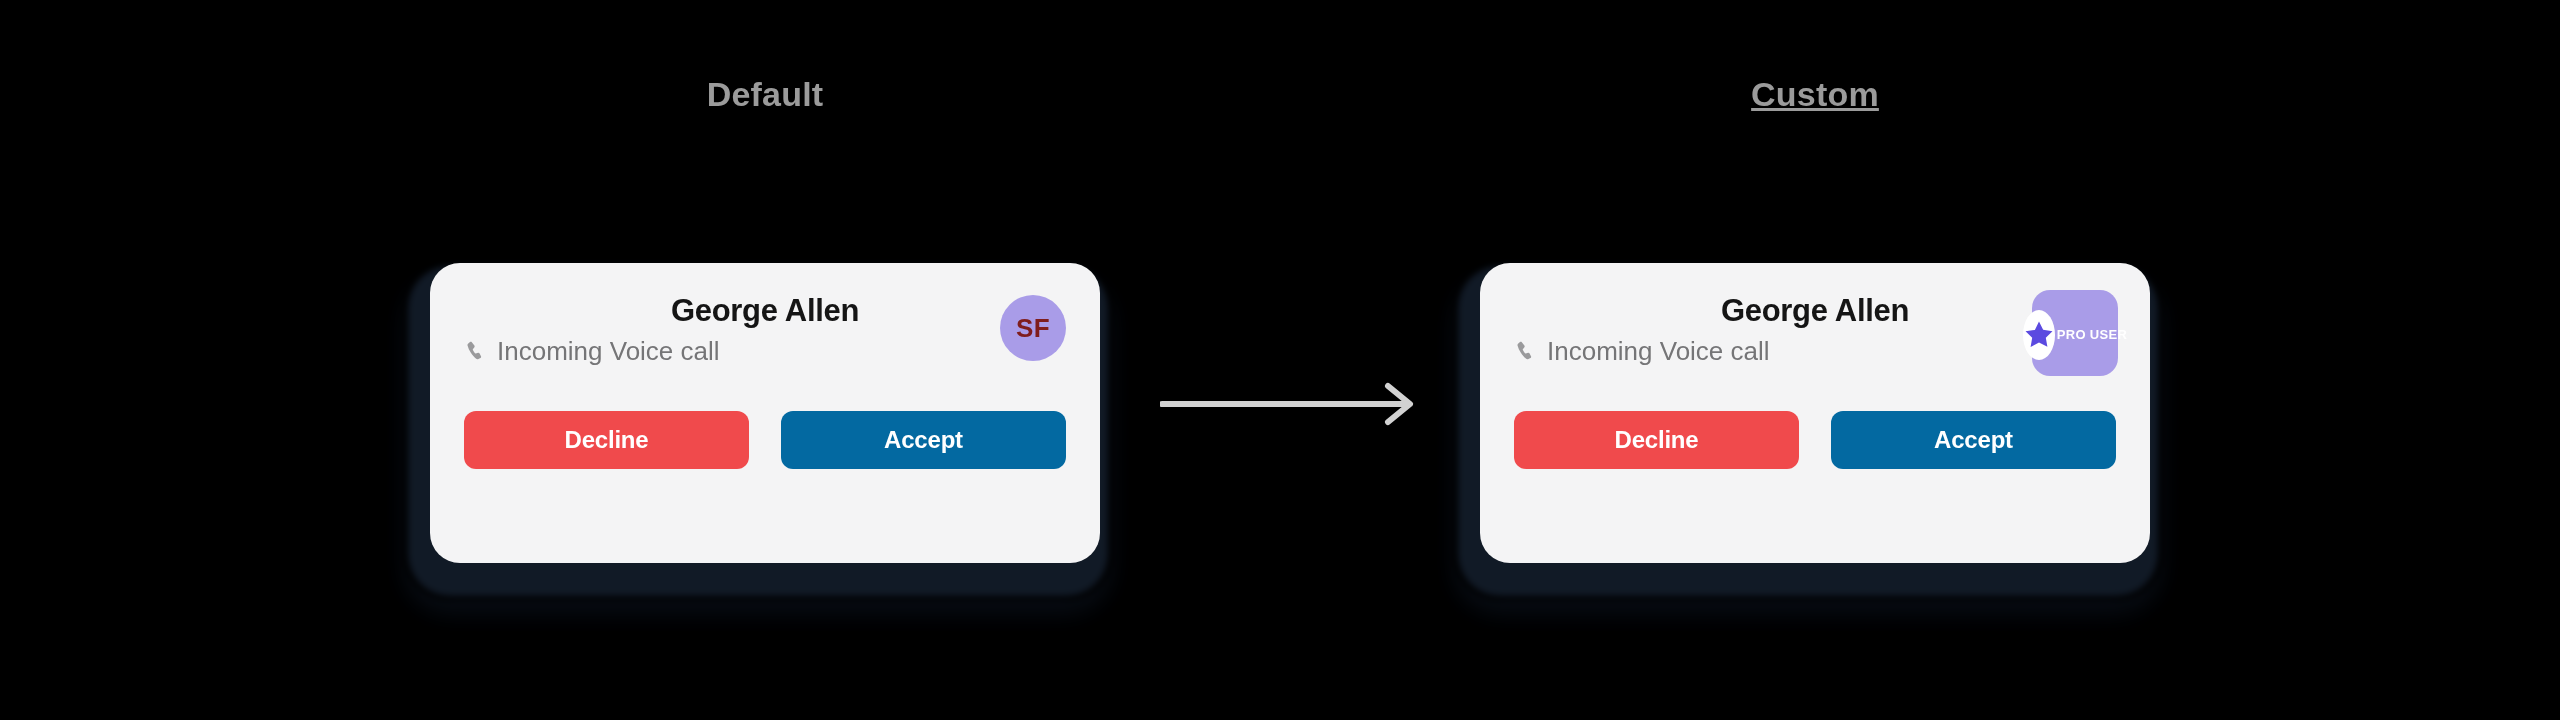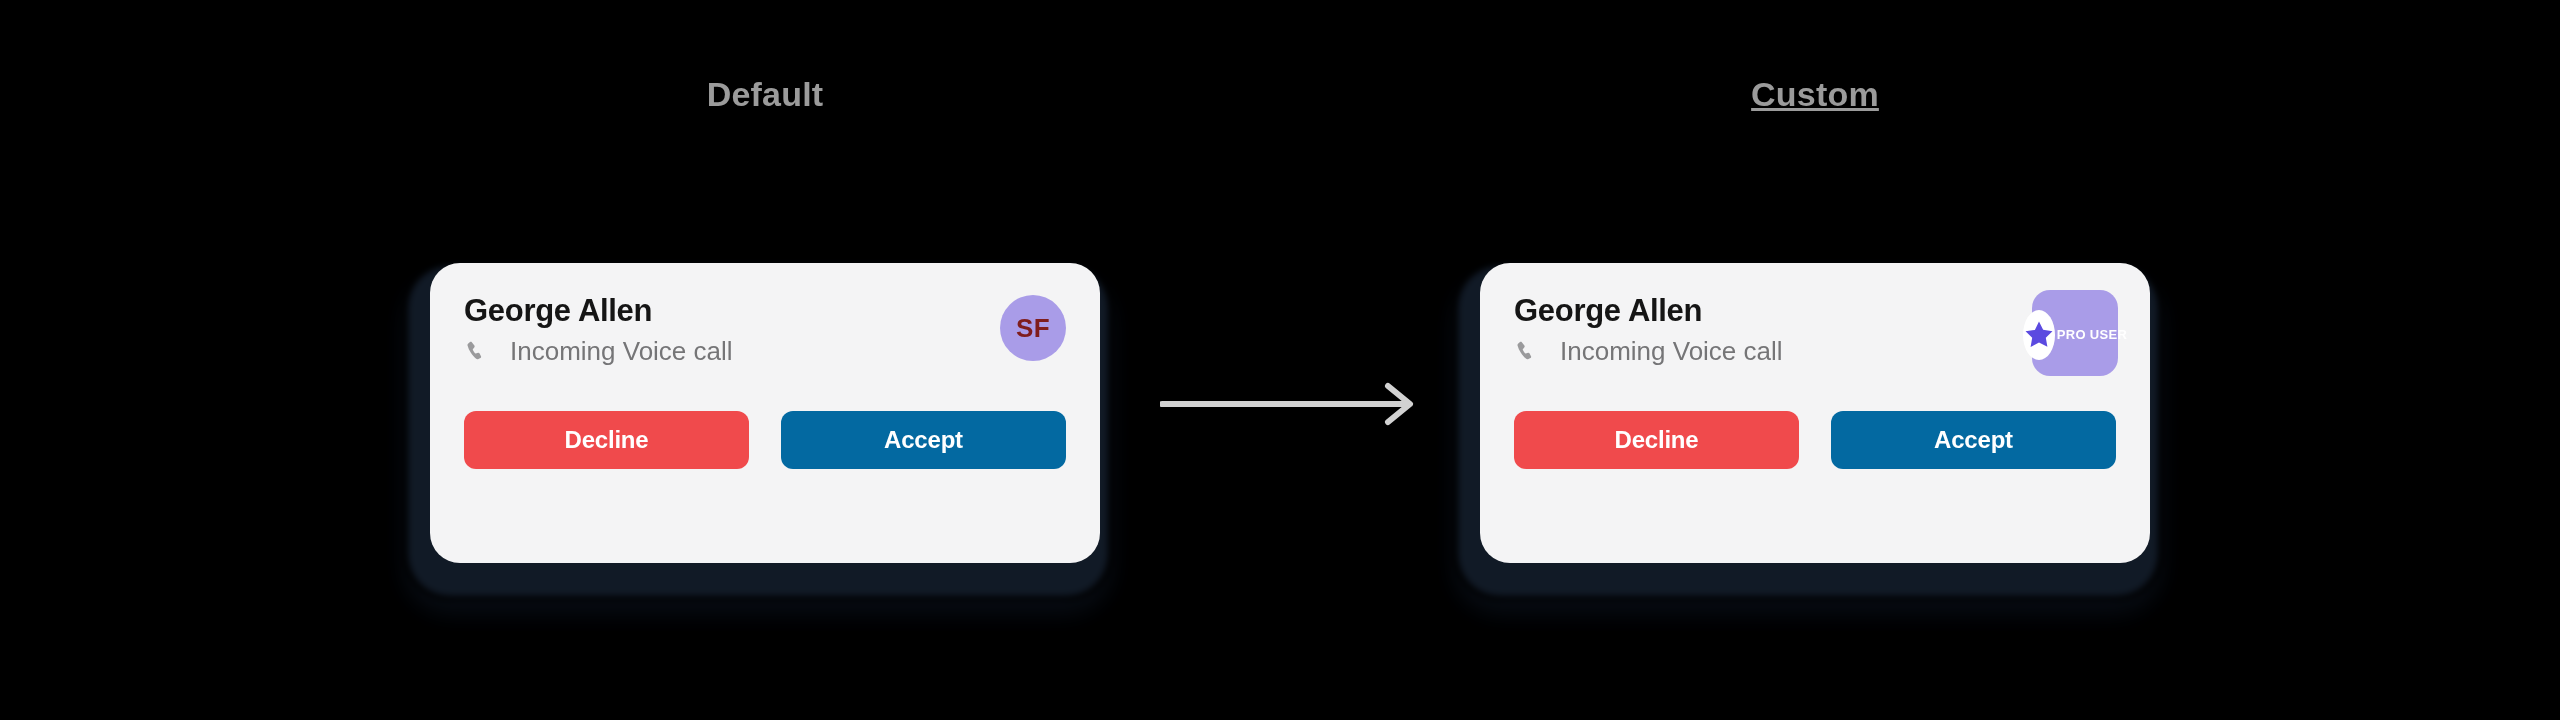--- a/index.html
+++ b/index.html
@@ -79,26 +79,27 @@
     position: relative;
     height: 112px;
   }
 
   .caller-name {
     font-size: 31px;
     font-weight: bold;
     color: #151515;
     letter-spacing: -0.3px;
     line-height: 1.15;
+    text-align: center;
   }
 
   .call-status-row {
     display: flex;
     align-items: center;
-    gap: 24px;
+    gap: 11px;
     margin-top: 9px;
   }
   .phone-icon {
     width: 22px;
     height: 22px;
     flex: 0 0 22px;
     display: block;
   }
   .call-status-text {
     font-size: 26px;

